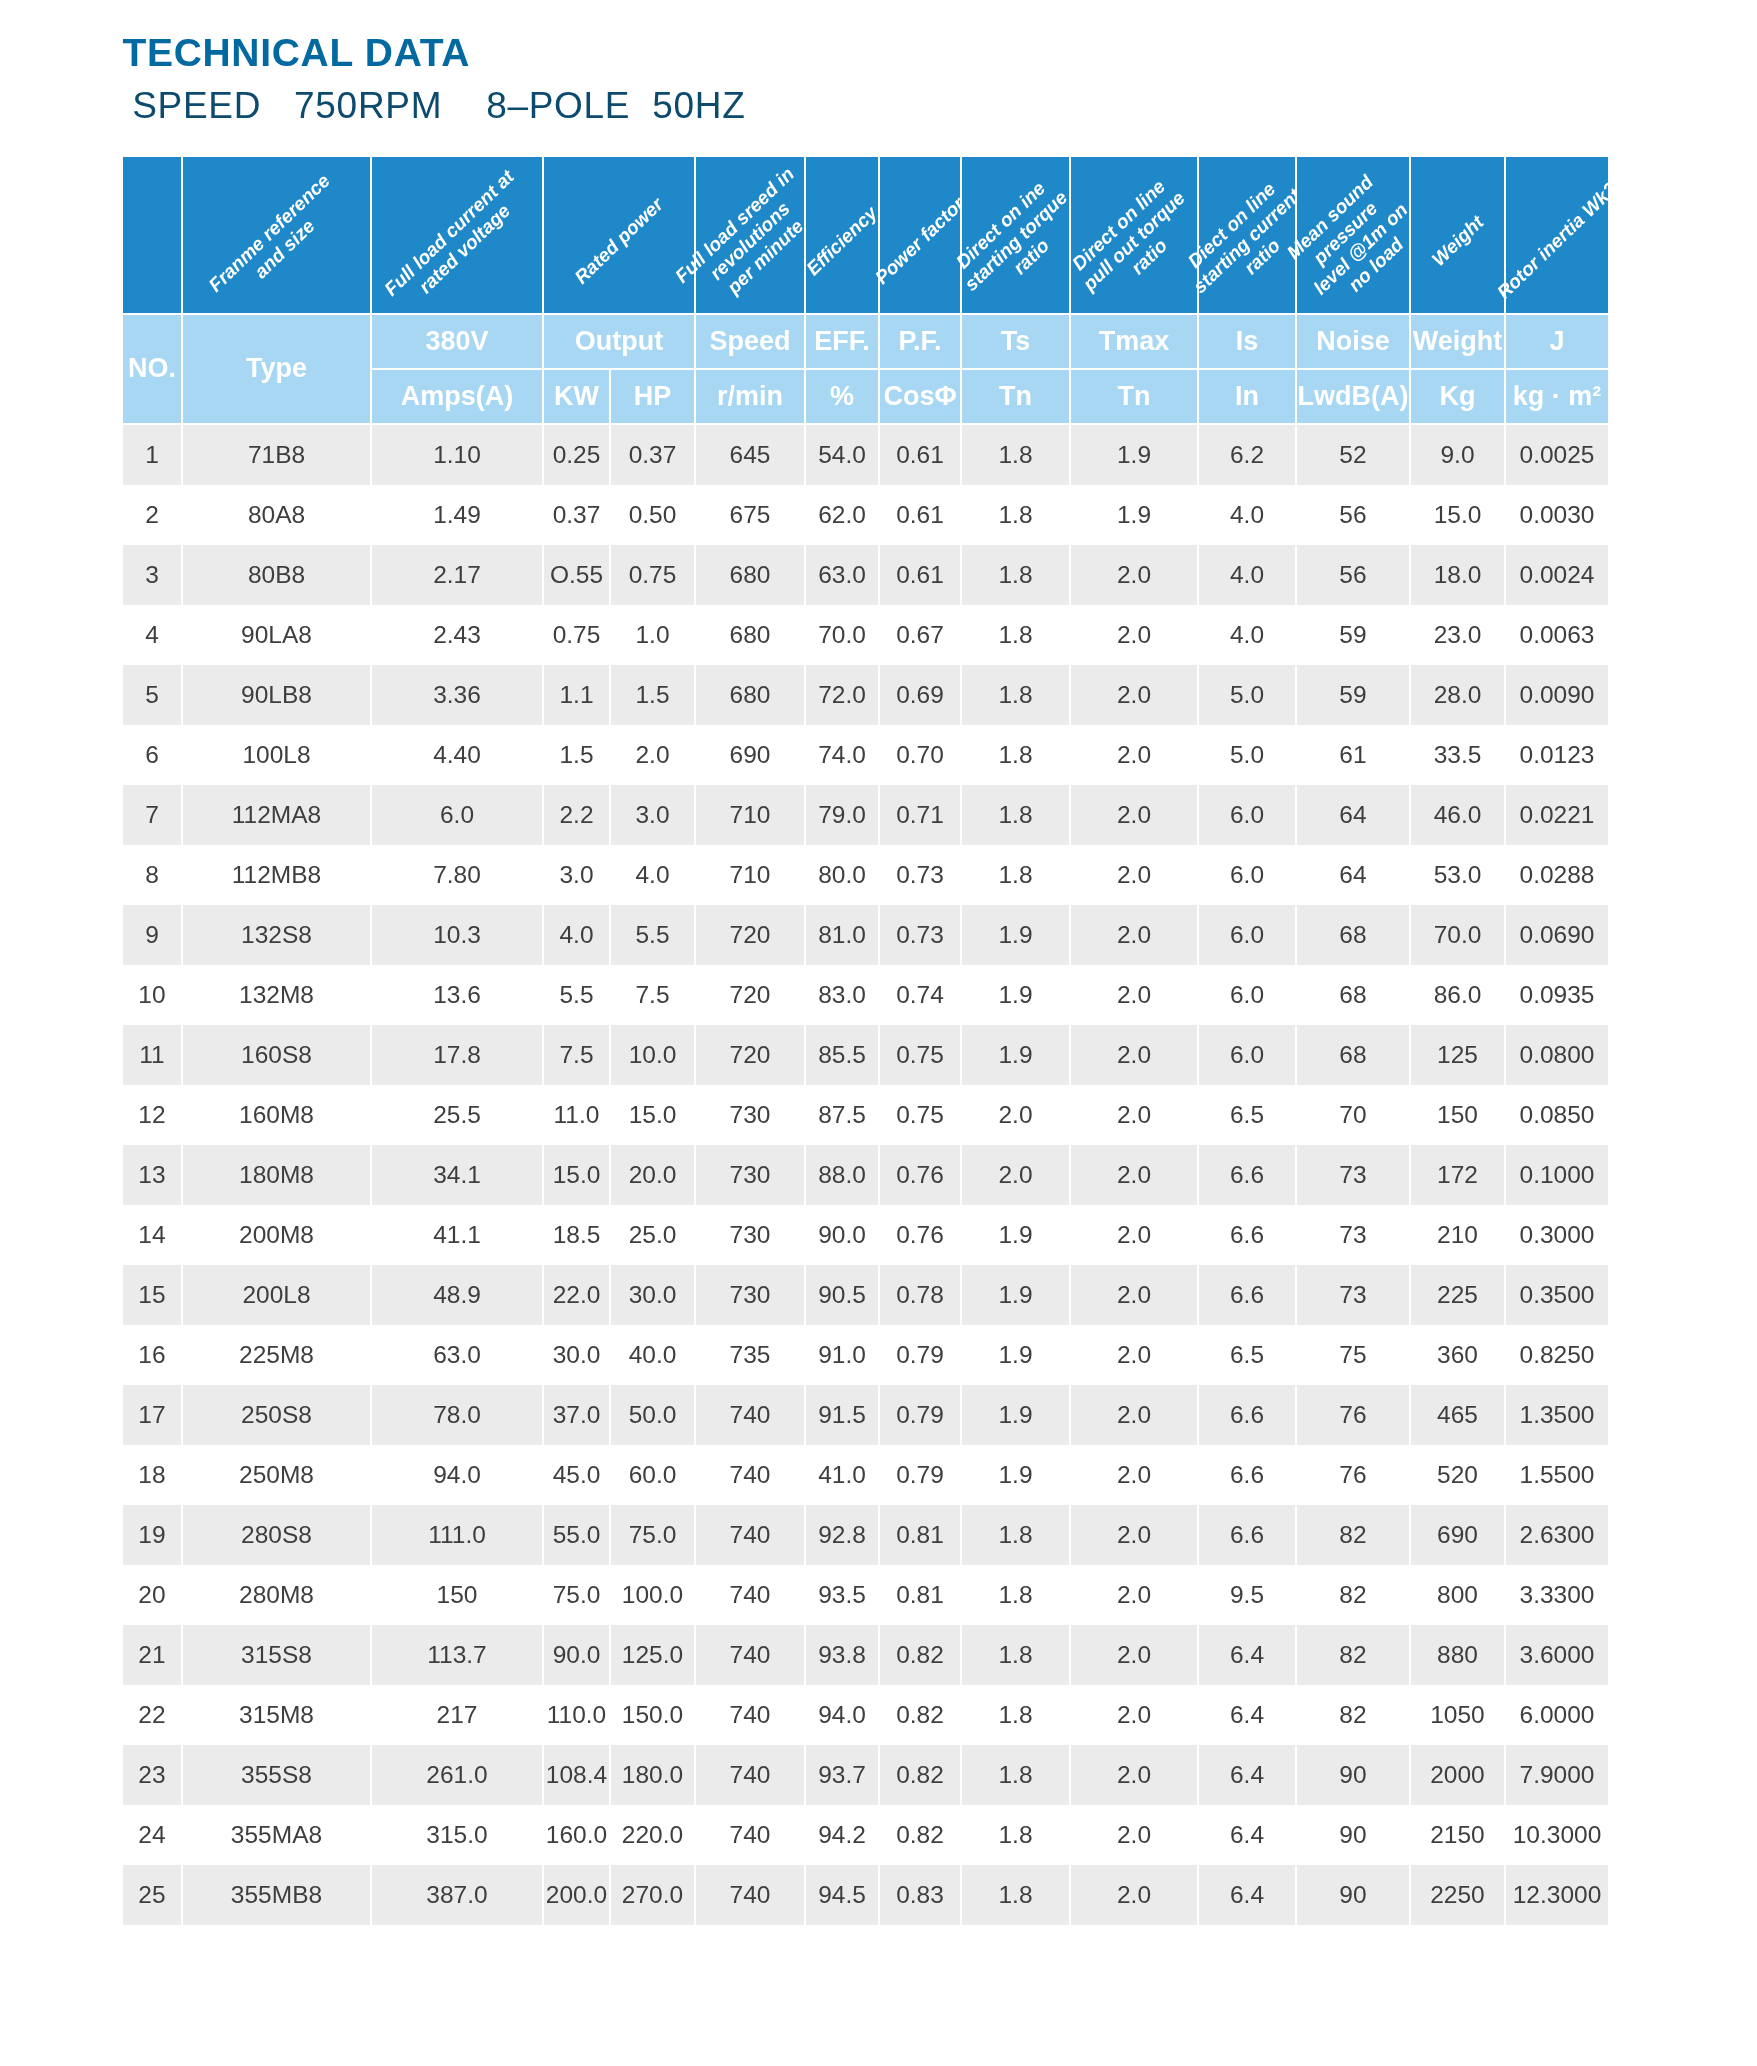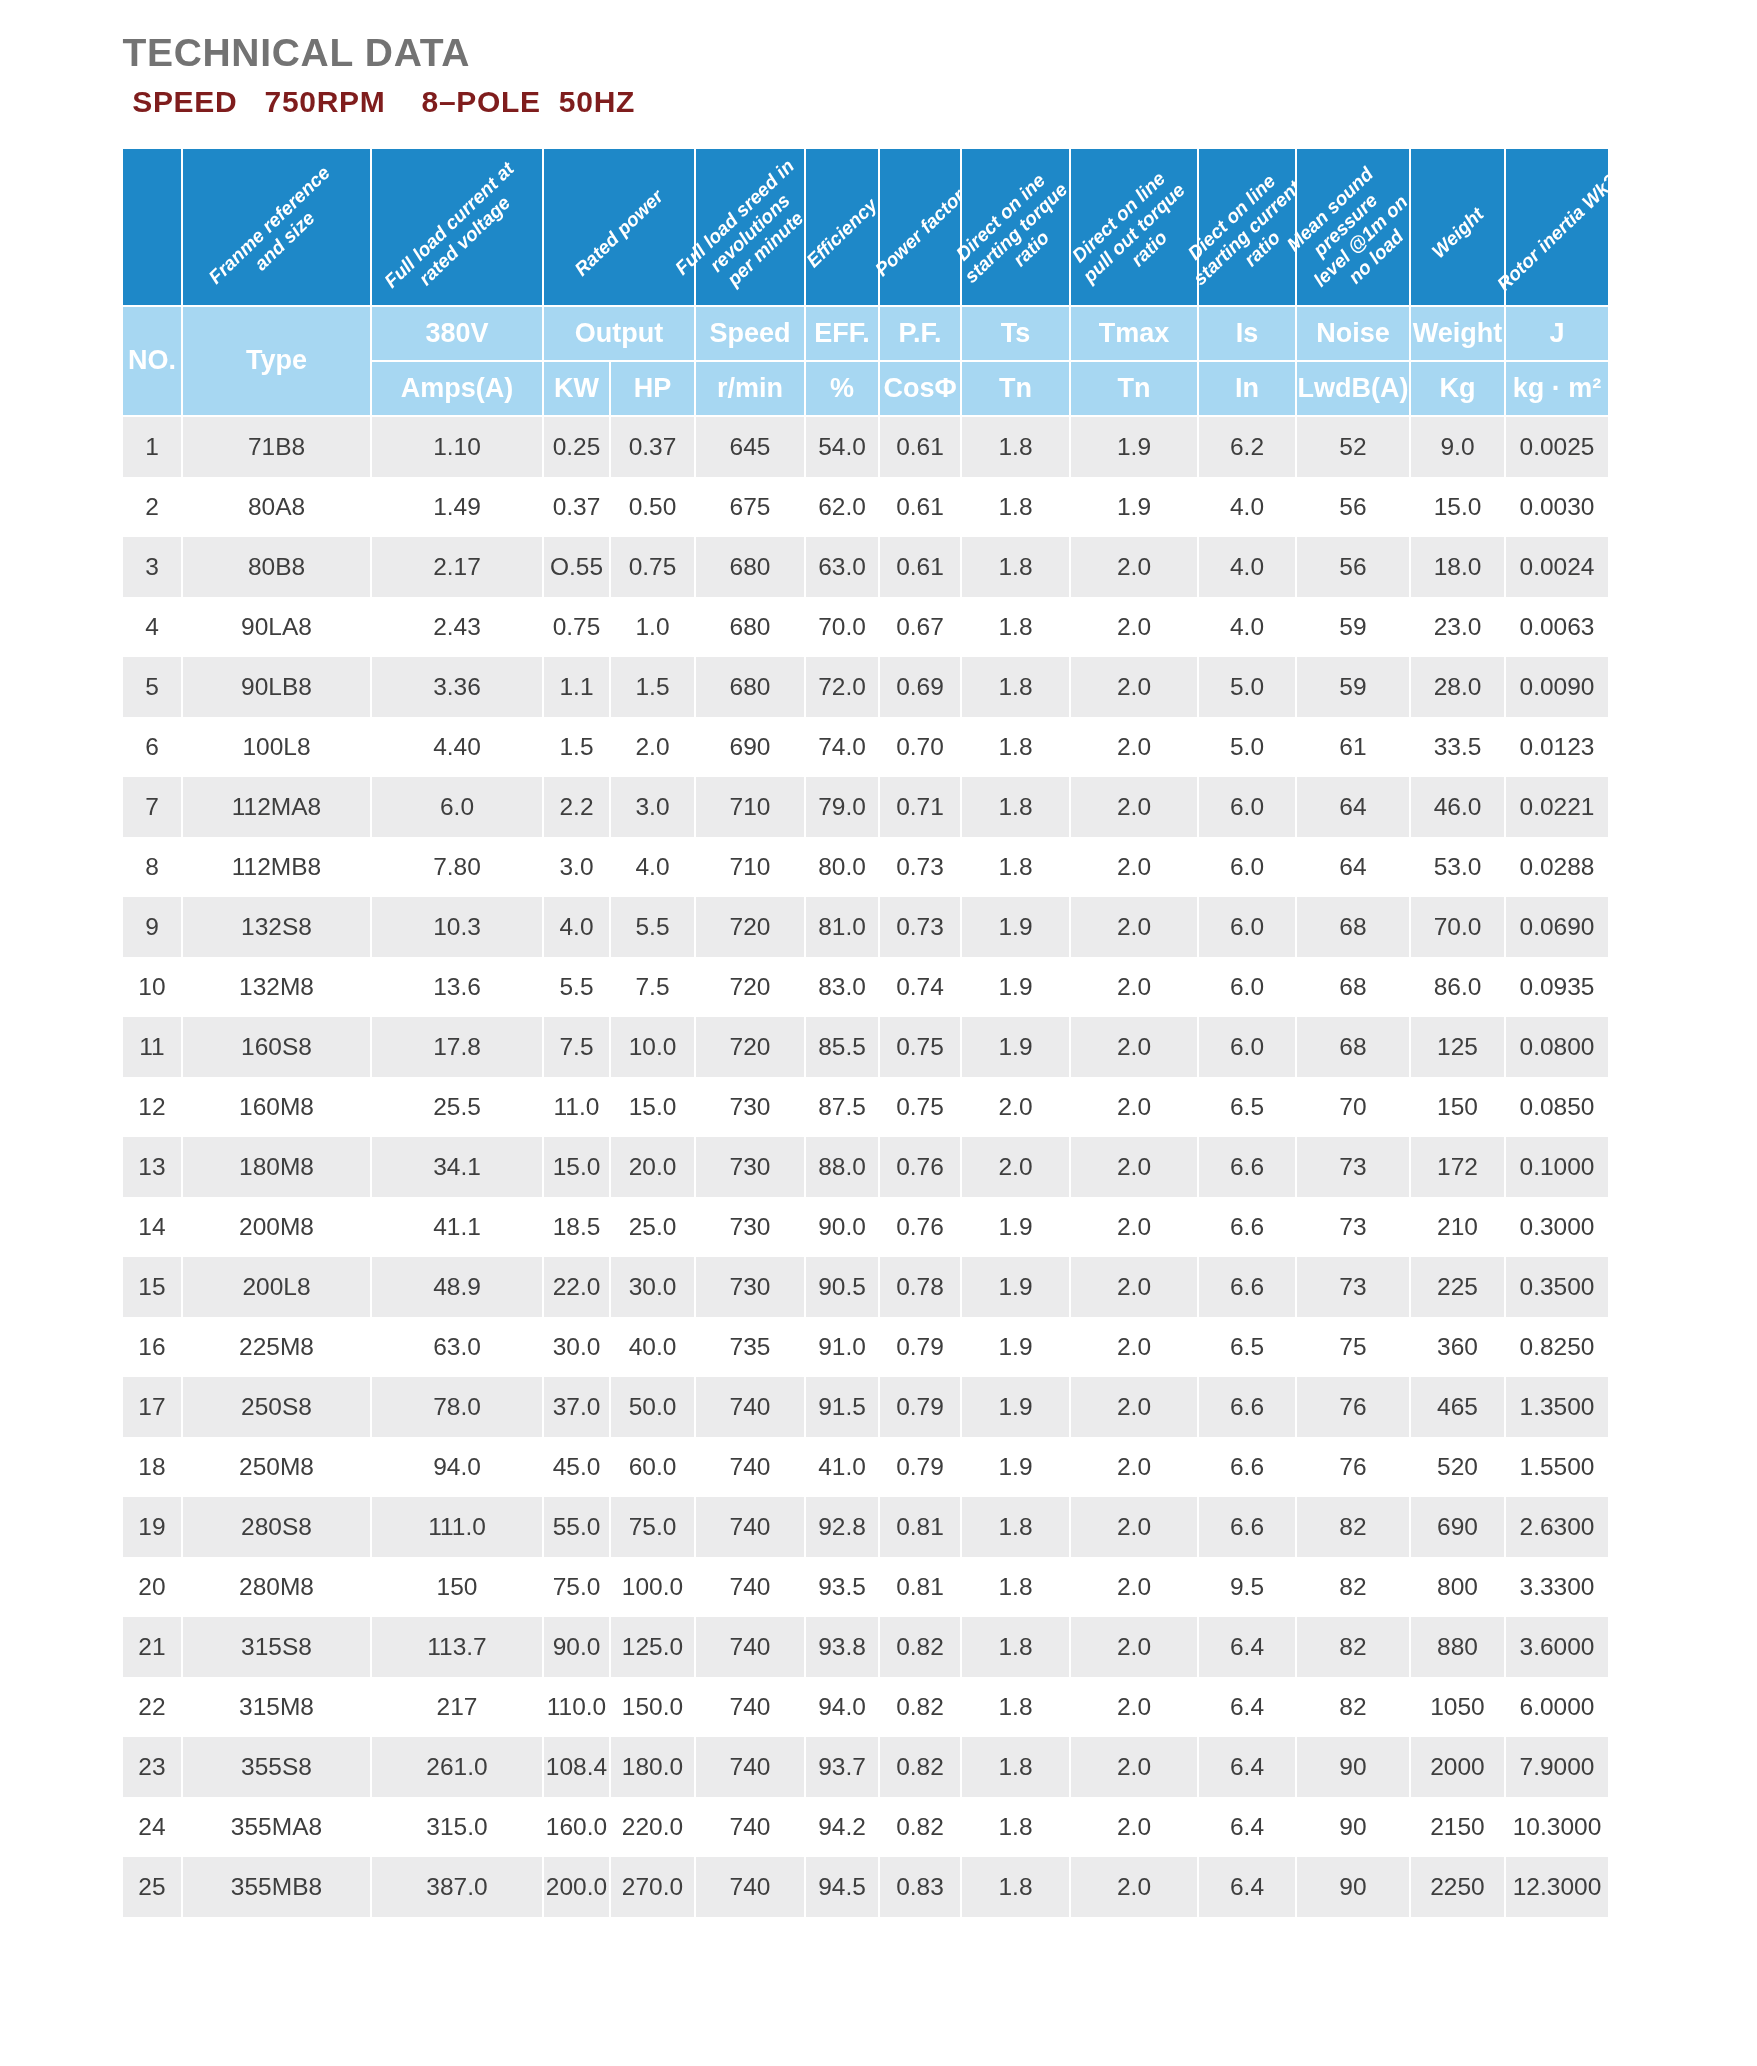--- a/index.html
+++ b/index.html
@@ -5,26 +5,26 @@
   html,body{margin:0;padding:0;background:#ffffff;}
   body{
     width:1757px;height:2066px;
     font-family:"Liberation Sans","DejaVu Sans",sans-serif;
     -webkit-font-smoothing:antialiased;
   }
   .content{margin:31px 0 0 121px;width:1487px;}
   .page-title{
     margin:0 0 9.8px 1.4px;
     font-size:39px;font-weight:700;letter-spacing:0.7px;
-    color:#737373;
+    color:#0369a1;
   }
   .page-subtitle{
     margin:0 0 28px 11.2px;
-    font-size:30px;font-weight:700;letter-spacing:0.7px;
-    color:#7f1d1d;white-space:pre;
+    font-size:37px;font-weight:400;letter-spacing:0.7px;
+    color:#0c4a6e;white-space:pre;
   }
   table.tech{
     border-collapse:collapse;table-layout:fixed;
     width:1487px;
   }
   
   tr.rot-row th{
     background:#1E88C8;
     height:156px;
     border:2.8px solid #ffffff;

